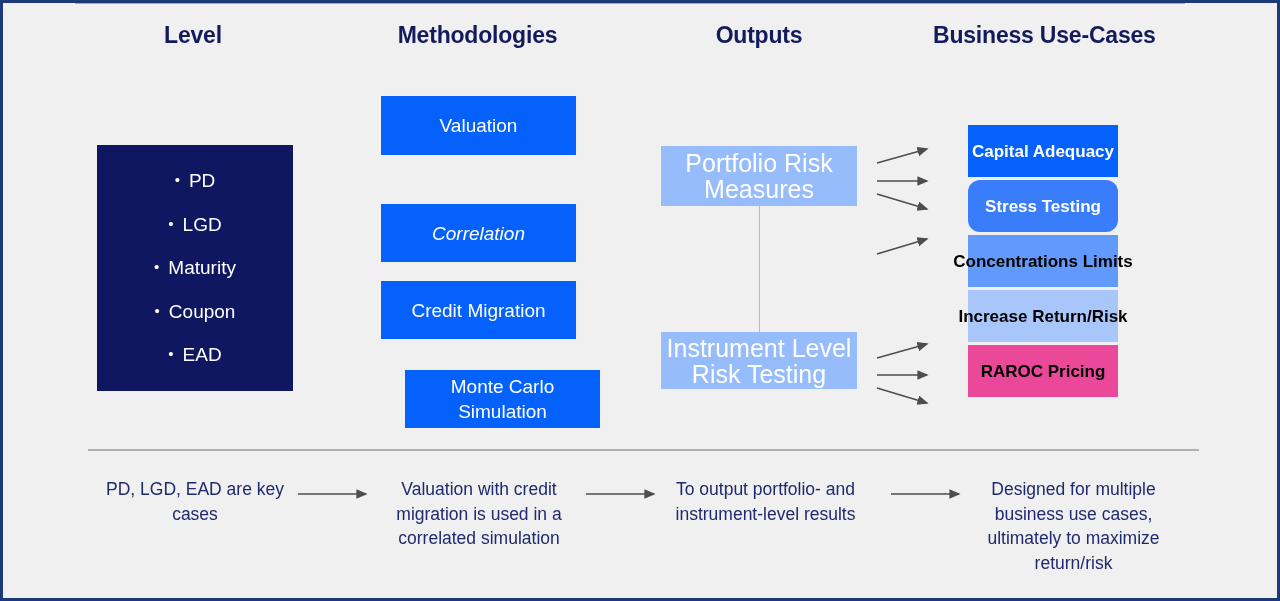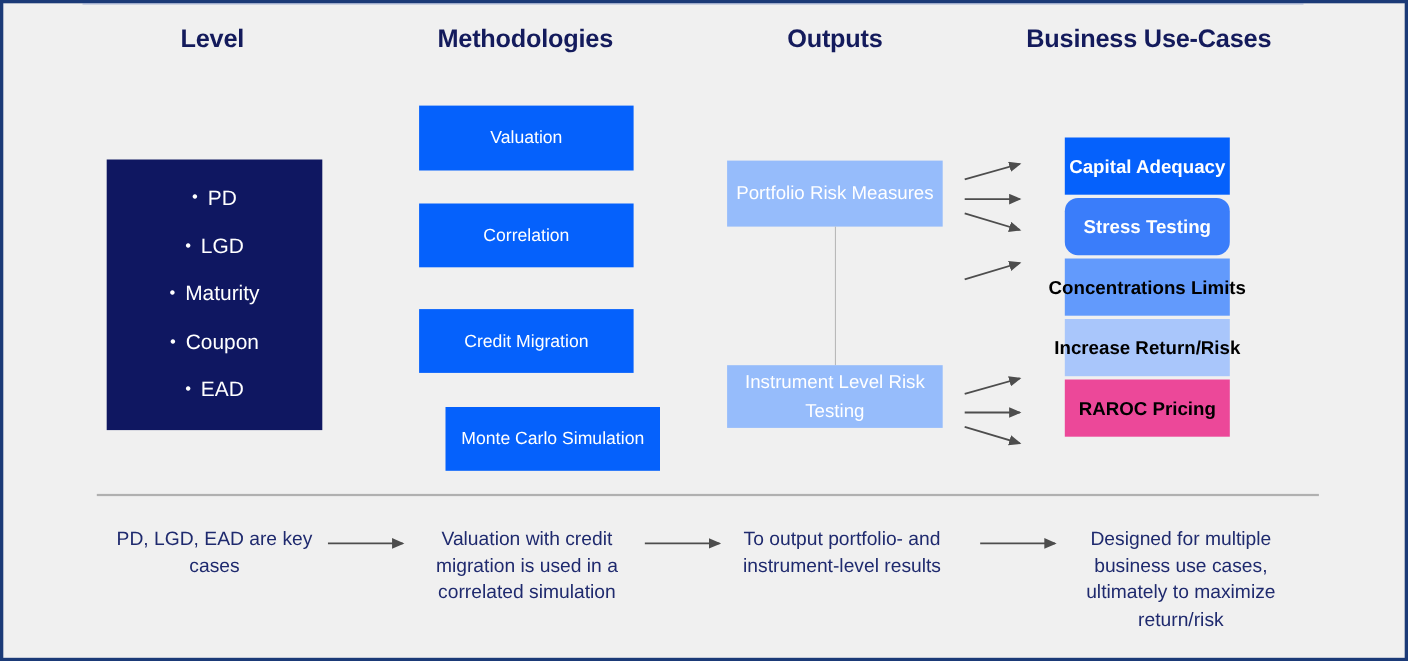--- a/index.html
+++ b/index.html
@@ -68,40 +68,40 @@
   }
   .input-item .bullet { margin-right: 9px; font-size: 15px; vertical-align: 2px; }
 
   
   .method-box {
     position: absolute;
     left: 378px;
     width: 195px;
     background: #0561fc;
     color: #ffffff;
-    font-size: 16px;
+    font-size: 19px;
     line-height: 25px;
     display: flex;
     align-items: center;
     justify-content: center;
     text-align: center;
   }
   #method-0 { top: 93px;  height: 59px; }
-  #method-1 { top: 182px; height: 58px; }
+  #method-1 { top: 201px; height: 58px; font-style: italic; }
   #method-2 { top: 278px; height: 58px; }
   #method-3 { top: 367px; height: 58px; margin-left: 24px; }
 
   
   .output-box {
     position: absolute;
     left: 658px;
     width: 196px;
     background: #96bcfb;
     color: #ffffff;
-    font-size: 17px;
+    font-size: 25px;
     line-height: 26px;
     display: flex;
     align-items: center;
     justify-content: center;
     text-align: center;
   }
   #output-0 { top: 143px; height: 60px; }
   #output-1 { top: 329px; height: 57px; }
   #output-connector {
     position: absolute;

